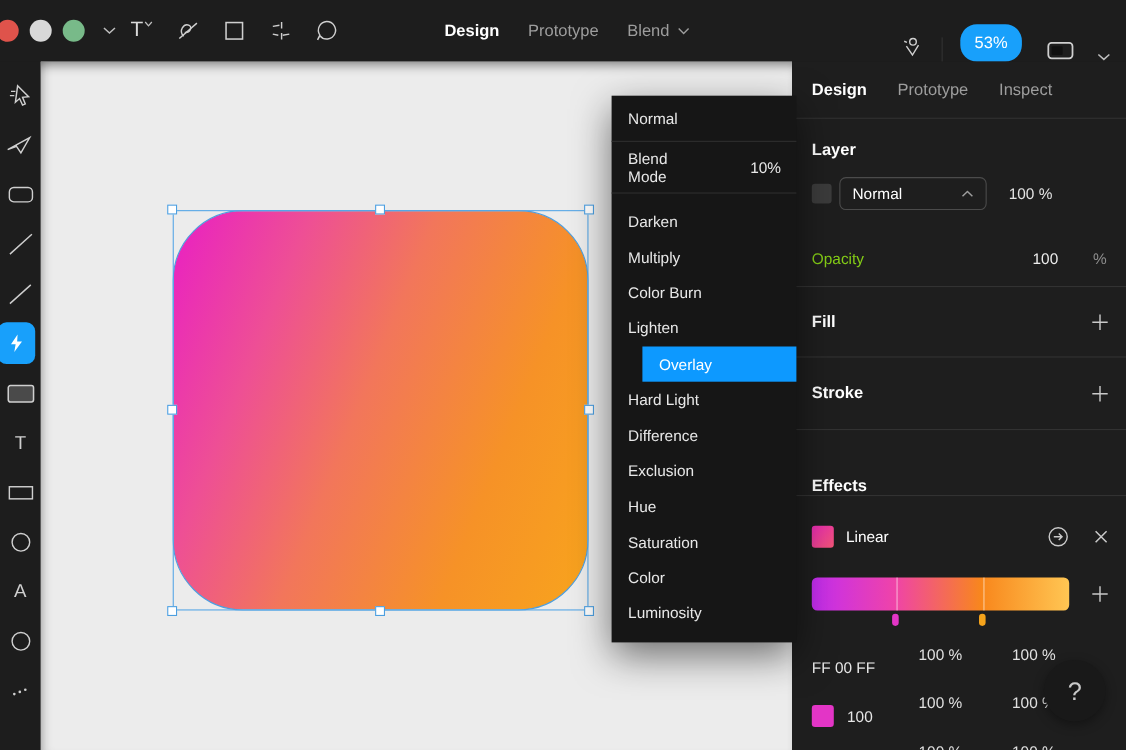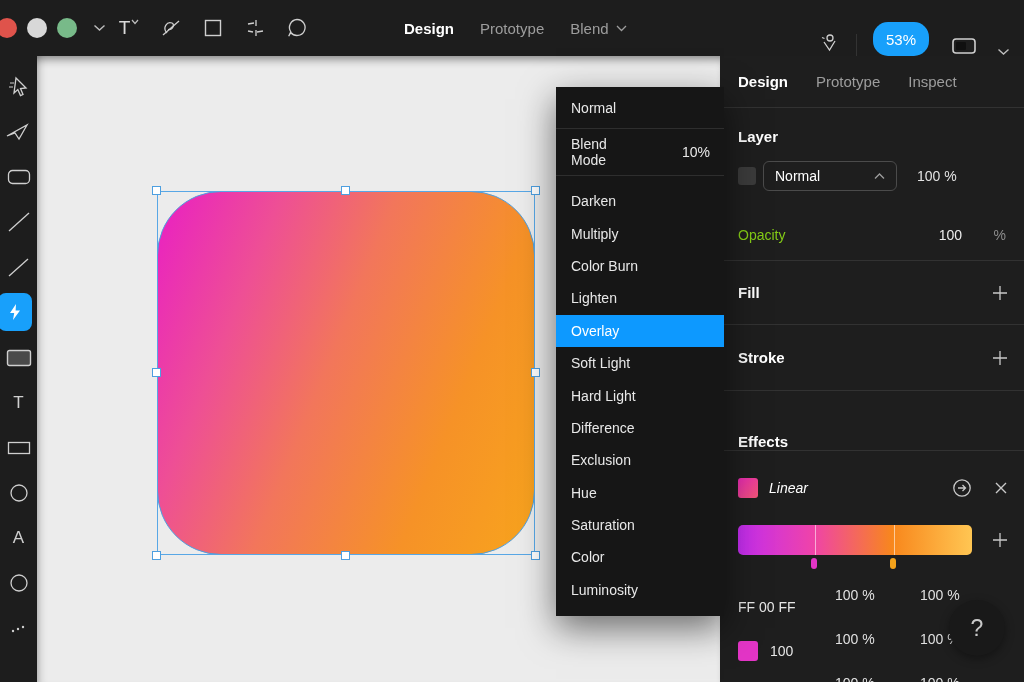--- a/index.html
+++ b/index.html
@@ -48,21 +48,21 @@
   .h-sw{left:-5px;bottom:-5px;} .h-s{left:calc(50% - 5px);bottom:-5px;} .h-se{right:-5px;bottom:-5px;}
 
   
   .blend-menu { position:absolute; left:556px; top:87px; width:168px; background:#161616;
     color:#e8e8e8; font-size:14px; box-shadow:0 12px 34px rgba(0,0,0,.55); z-index:30; }
   .bm-row { height:41px; display:flex; align-items:center; padding:0 14px 0 15px; }
   .bm-row.tall { height:46px; justify-content:space-between;gap:48px; }
   .bm-div { height:1px; background:#2e2e2e; }
   .bm-list { padding:9px 0 10px; }
   .bm-item { height:32.4px; display:flex; align-items:center; padding:0 15px; }
-  .bm-item.selected { background:#0d99ff; color:#ffffff; }
+  .bm-item.selected { background:#0d99ff; color:#ffffff;margin-left:28px; }
 
   
   .right-panel { width:304px; flex:none; background:#1e1e1e; color:#e6e6e6; position:relative; font-size:14px; }
   .rp-tabs { height:52px; display:flex; align-items:center; gap:28px; padding-left:18px; border-bottom:1px solid #323232; font-size:15px; }
   .rp-tab { color:#9d9d9d; }
   .rp-tab.active { color:#fff; font-weight:700; }
   .rp-h { font-size:15px; font-weight:700; color:#fff; }
   .sec-layer { padding:20px 18px 0; height:101px; }
   .layer-row { display:flex; align-items:center; margin-top:16px; }
   .layer-check { width:18px; height:18px; border-radius:3px; background:#3b3b3b; flex:none; }
@@ -72,21 +72,21 @@
   .opacity-row { display:flex; align-items:center; padding:0 18px; height:52px; border-bottom:1px solid #323232; }
   .opacity-label { color:#84cc16; }
   .opacity-val { margin-left:auto; color:#ededed; }
   .opacity-unit { width:44px; text-align:right; color:#8d8d8d; }
   .prop-row { display:flex; align-items:center; justify-content:space-between; padding:0 16px 0 18px; height:64px; border-bottom:1px solid #323232; }
   .prop-row.h66 { height:66px; }
   .prop-row.h60 { height:60px;align-items:flex-end; }
   .plus { color:#c9c9c9; }
 
   .grad-sec { padding:0 0 0 18px; }
-  .grad-head { display:flex; align-items:center; height:74px; padding-right:16px;font-style:italic; }
+  .grad-head { display:flex; align-items:center; height:74px; padding-right:16px; }
   .grad-swatch { width:20px; height:20px; border-radius:3px; background:linear-gradient(135deg,#e82bb4,#f05575); }
   .grad-type { margin-left:11px; color:#fff; }
   .grad-icons { margin-left:auto; display:flex; align-items:center; gap:22px; }
   .grad-bar-row { display:flex; align-items:center; }
   .grad-bar { position:relative; width:234px; height:30px; border-radius:5px;
     background:linear-gradient(90deg,#c32df0 0%, #ef43a9 32%, #f8871c 66%, #ffc653 100%); }
   .grad-bar .seg { position:absolute; top:0; bottom:0; width:1px; background:rgba(255,255,255,.55); }
   .grad-bar .seg.s1 { left:77px; } .grad-bar .seg.s2 { left:156px; }
   .grad-bar-plus { margin-left:auto; margin-right:16px; }
   .stop-markers { position:relative; height:16px; }
@@ -377,21 +377,20 @@
     <span>Blend Mode</span>
     <span>10%</span>
   </div>
   <div class="bm-div"></div>
   <div class="bm-list">
     <div class="bm-item">Darken</div>
     <div class="bm-item">Multiply</div>
     <div class="bm-item">Color Burn</div>
     <div class="bm-item">Lighten</div>
     <div class="bm-item selected">Overlay</div>
-    <div class="bm-item">Soft Light</div>
     <div class="bm-item">Hard Light</div>
     <div class="bm-item">Difference</div>
     <div class="bm-item">Exclusion</div>
     <div class="bm-item">Hue</div>
     <div class="bm-item">Saturation</div>
     <div class="bm-item">Color</div>
     <div class="bm-item">Luminosity</div>
   </div>
 </div>
 

